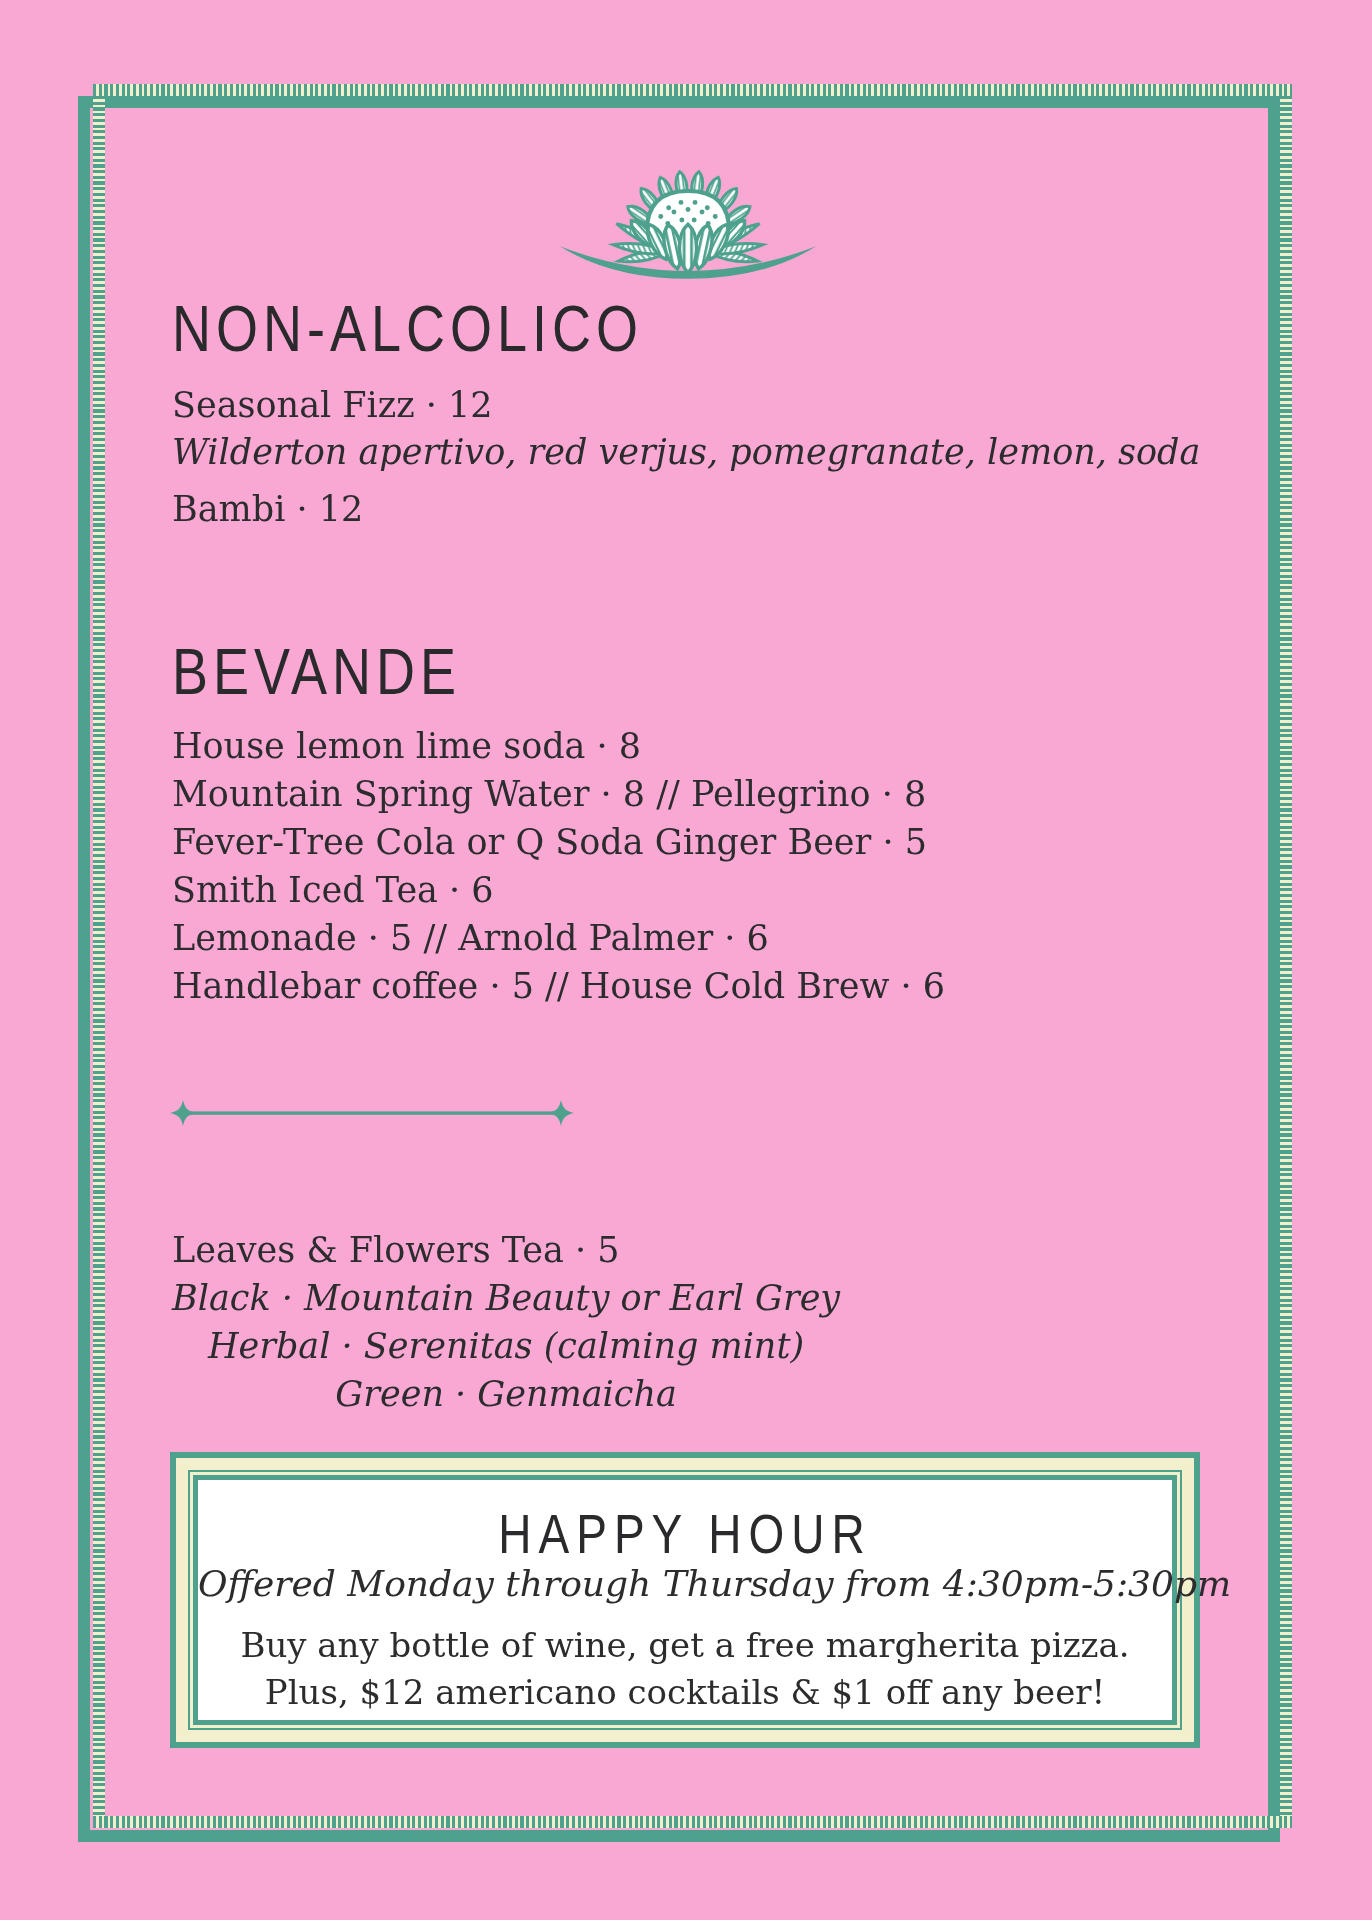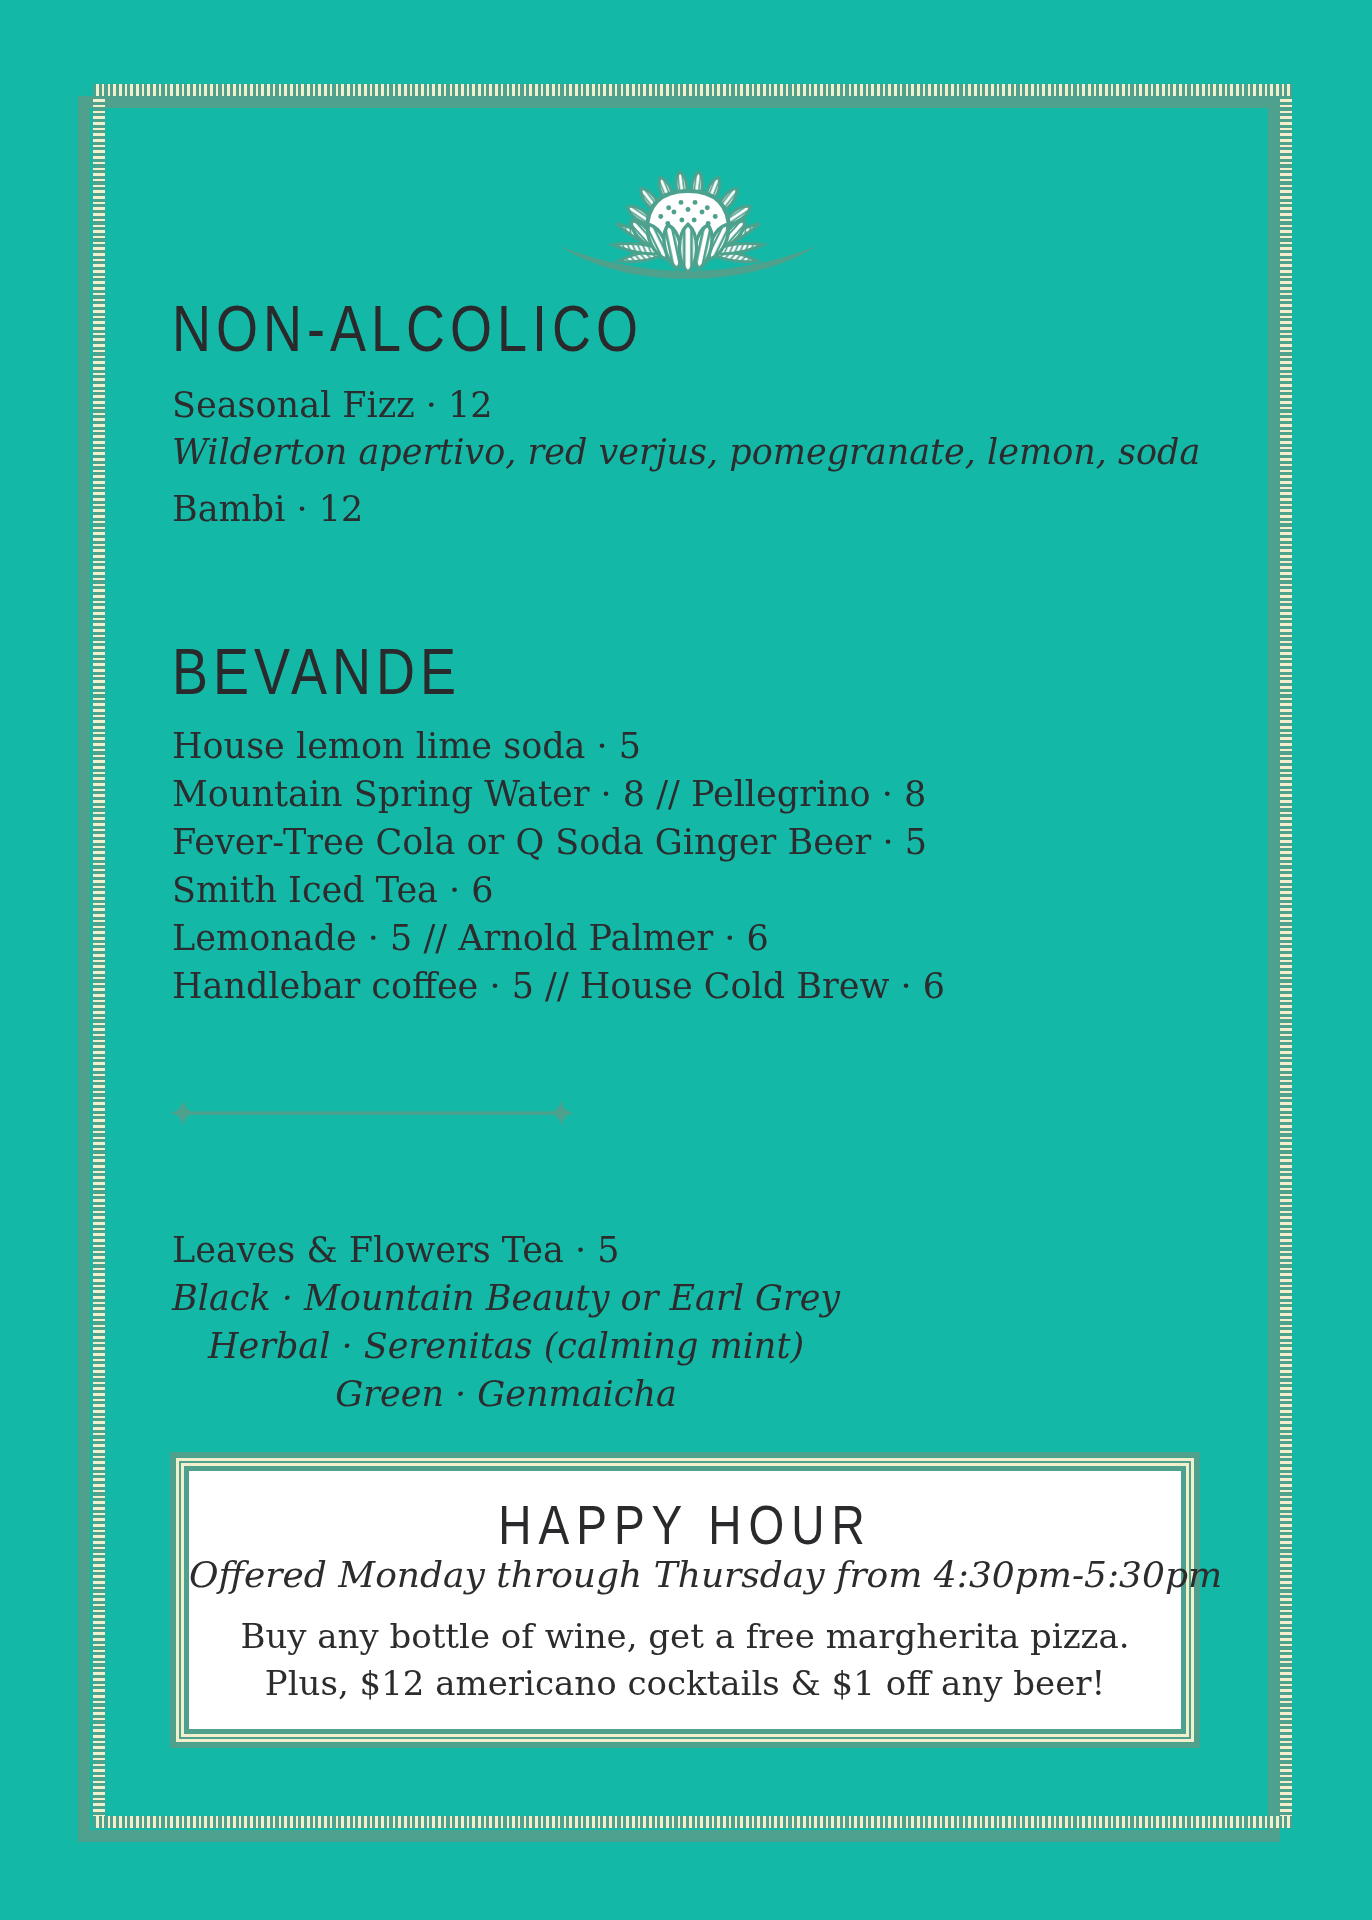--- a/index.html
+++ b/index.html
@@ -4,21 +4,21 @@
 <style>
   :root{
     --teal:#4EA18D;
     --cream:#F2EFCC;
     --ink:#2C2C2E;
   }
   html,body{margin:0;padding:0;background:#ffffff;}
   .paper{
     position:relative;
     width:1372px;height:1920px;
-    background:#14b8a6;
+    background:#f9a8d4;
     overflow:hidden;
     font-family:"DejaVu Serif","Liberation Serif",serif;
     color:var(--ink);
   }
   
   .frame-solid{
     position:absolute;left:78px;top:96px;width:1202px;height:1746px;
     border:12px solid var(--teal);box-sizing:border-box;
   }
   .frame-stripes{position:absolute;left:93px;top:84px;width:1199px;height:1744px;pointer-events:none;}
@@ -49,21 +49,21 @@
   
   .divider{position:absolute;left:170px;top:1100px;width:404px;height:26px;}
 
   
   .logo{position:absolute;left:556px;top:162px;width:264px;height:123px;}
 
   
   .hh-outer{
     position:absolute;left:170px;top:1452px;width:1030px;height:296px;
     box-sizing:border-box;border:6px solid var(--teal);
-    background:var(--cream);padding:3px;
+    background:var(--cream);padding:12px;
   }
   .hh-mid{
     box-sizing:border-box;width:100%;height:100%;
     border:2.5px solid var(--teal);background:var(--cream);padding:3px;
   }
   .hh-inner{
     box-sizing:border-box;width:100%;height:100%;
     border:5px solid var(--teal);background:#fff;
     text-align:center;position:relative;
   }
@@ -171,21 +171,21 @@
     <div class="ital">Wilderton apertivo, red verjus, pomegranate, lemon, soda</div>
   </div>
 
   <div class="body-block" style="top:486px">
     <div>Bambi · 12</div>
   </div>
 
   <div class="sec-title" style="top:639px">BEVANDE</div>
 
   <div class="body-block lh48" style="top:722px">
-    <div>House lemon lime soda · 5</div>
+    <div>House lemon lime soda · 8</div>
     <div>Mountain Spring Water · 8 // Pellegrino · 8</div>
     <div>Fever-Tree Cola or Q Soda Ginger Beer · 5</div>
     <div>Smith Iced Tea · 6</div>
     <div>Lemonade · 5 // Arnold Palmer · 6</div>
     <div>Handlebar coffee · 5 // House Cold Brew · 6</div>
   </div>
 
   <svg class="divider" viewBox="0 0 404 26" xmlns="http://www.w3.org/2000/svg">
     <rect x="16" y="11.4" width="372" height="3.4" fill="#4EA18D"></rect>
     <path fill="#4EA18D" d="M13,0 C14.8,8.2 17.6,11.2 26,13 C17.6,14.8 14.8,17.8 13,26 C11.2,17.8 8.4,14.8 0,13 C8.4,11.2 11.2,8.2 13,0 Z"></path>

